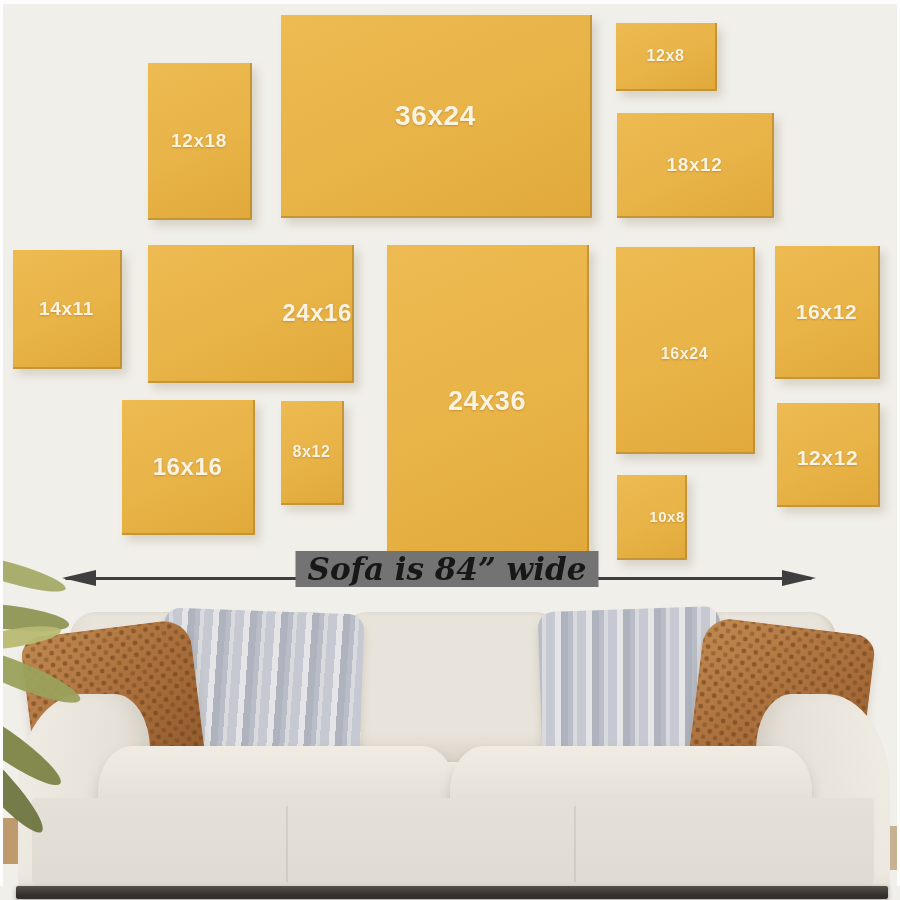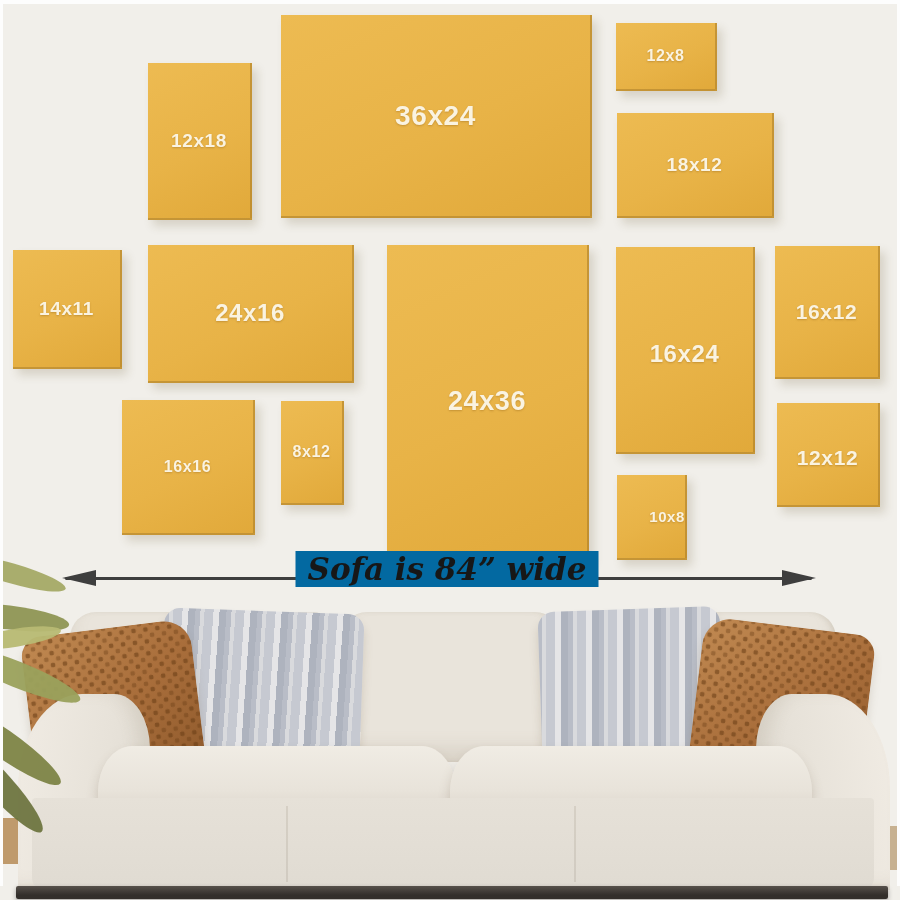--- a/index.html
+++ b/index.html
@@ -25,38 +25,38 @@
   }
   .frame-label{
     color:#faf3e1; font-weight:bold; letter-spacing:.6px;
     text-shadow:0 1px 2px rgba(145,98,25,.4);
   }
   .f0{left:148px; top:63px;  width:102px; height:155px;} .f0 .frame-label{font-size:19px;}
   .f1{left:281px; top:15px;  width:309px; height:201px;} .f1 .frame-label{font-size:28px;}
   .f2{left:616px; top:23px;  width:99px;  height:66px;}  .f2 .frame-label{font-size:16px;}
   .f3{left:617px; top:113px; width:155px; height:103px;} .f3 .frame-label{font-size:19px;}
   .f4{left:13px;  top:250px; width:107px; height:117px;} .f4 .frame-label{font-size:19px;}
-  .f5{left:148px; top:245px; width:204px; height:136px;} .f5 .frame-label{font-size:24px;}
+  .f5{left:148px; top:245px; width:204px; height:136px;justify-content:flex-end;} .f5 .frame-label{font-size:24px;}
   .f6{left:387px; top:245px; width:200px; height:312px;} .f6 .frame-label{font-size:27px;}
-  .f7{left:616px; top:247px; width:137px; height:205px;} .f7 .frame-label{font-size:24px;margin-top:8px;}
+  .f7{left:616px; top:247px; width:137px; height:205px;} .f7 .frame-label{font-size:16px;margin-top:8px;}
   .f8{left:775px; top:246px; width:103px; height:131px;} .f8 .frame-label{font-size:21px;}
-  .f9{left:122px; top:400px; width:131px; height:133px;} .f9 .frame-label{font-size:16px;}
+  .f9{left:122px; top:400px; width:131px; height:133px;} .f9 .frame-label{font-size:24px;}
   .f10{left:281px;top:401px; width:61px;  height:102px;text-align:right;} .f10 .frame-label{font-size:16px;}
   .f11{left:617px;top:475px; width:68px;  height:83px;justify-content:flex-end;}  .f11 .frame-label{font-size:15px;}
   .f12{left:777px;top:403px; width:101px; height:102px;} .f12 .frame-label{font-size:21px;margin-top:8px;}
 
   
   .measure{position:absolute; inset:0; z-index:3;}
   .measure-line{position:absolute; left:65px; top:577px; width:747px; height:3px; background:#3e3e3e; border-radius:2px;}
   .arrowhead{position:absolute; width:0; height:0; top:570px;}
   .arrowhead.left{left:62px; border-top:8px solid transparent; border-bottom:8px solid transparent; border-right:34px solid #3e3e3e;}
   .arrowhead.right{left:782px; border-top:8px solid transparent; border-bottom:8px solid transparent; border-left:34px solid #3e3e3e;}
   .measure-label{
     position:absolute; left:50%; top:551px; transform:translateX(-51%);
-    background:#0369a1; padding:0 12px;
+    background:#737373; padding:0 12px;
     font-family:"DejaVu Serif", serif; font-style:italic; font-weight:600;
     font-size:31px; color:#171717; white-space:nowrap;
   }
 
   
   .back-cushion{position:absolute; top:612px; height:150px; z-index:5;
     background:#e9e4db; border-radius:26px 26px 6px 6px;
     box-shadow:inset 0 -14px 18px rgba(150,135,110,.18), inset -3px 0 4px rgba(150,135,110,.15);}
   .bc-l{left:70px;  width:268px;}
   .bc-c{left:341px; width:220px;}

